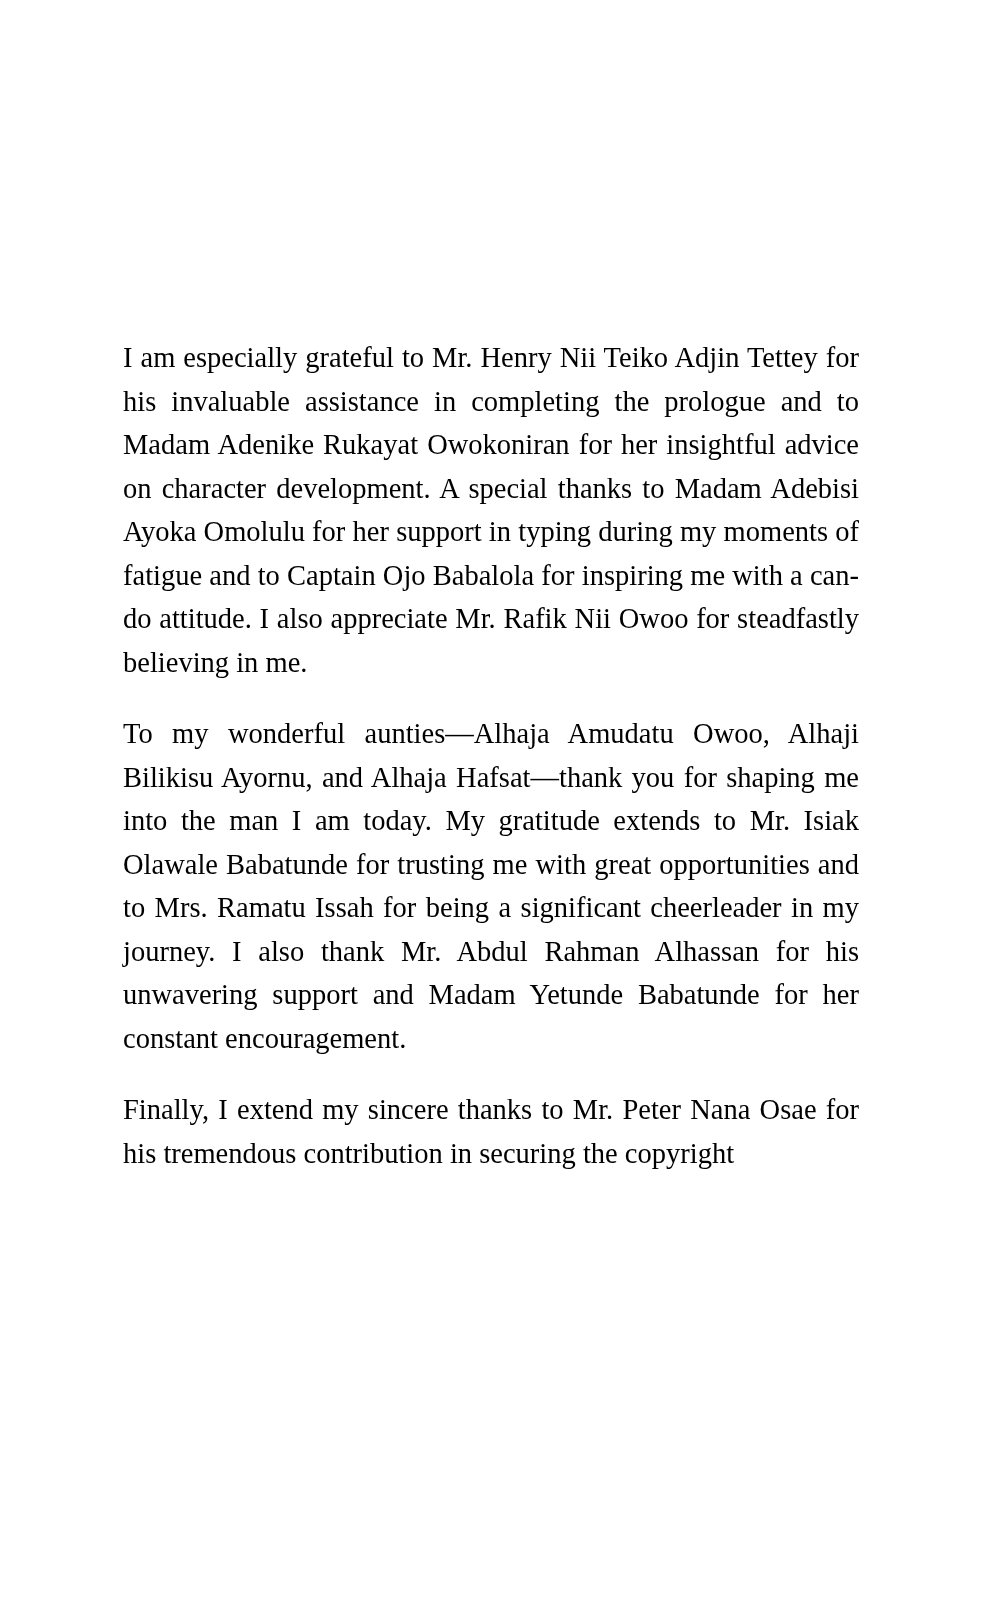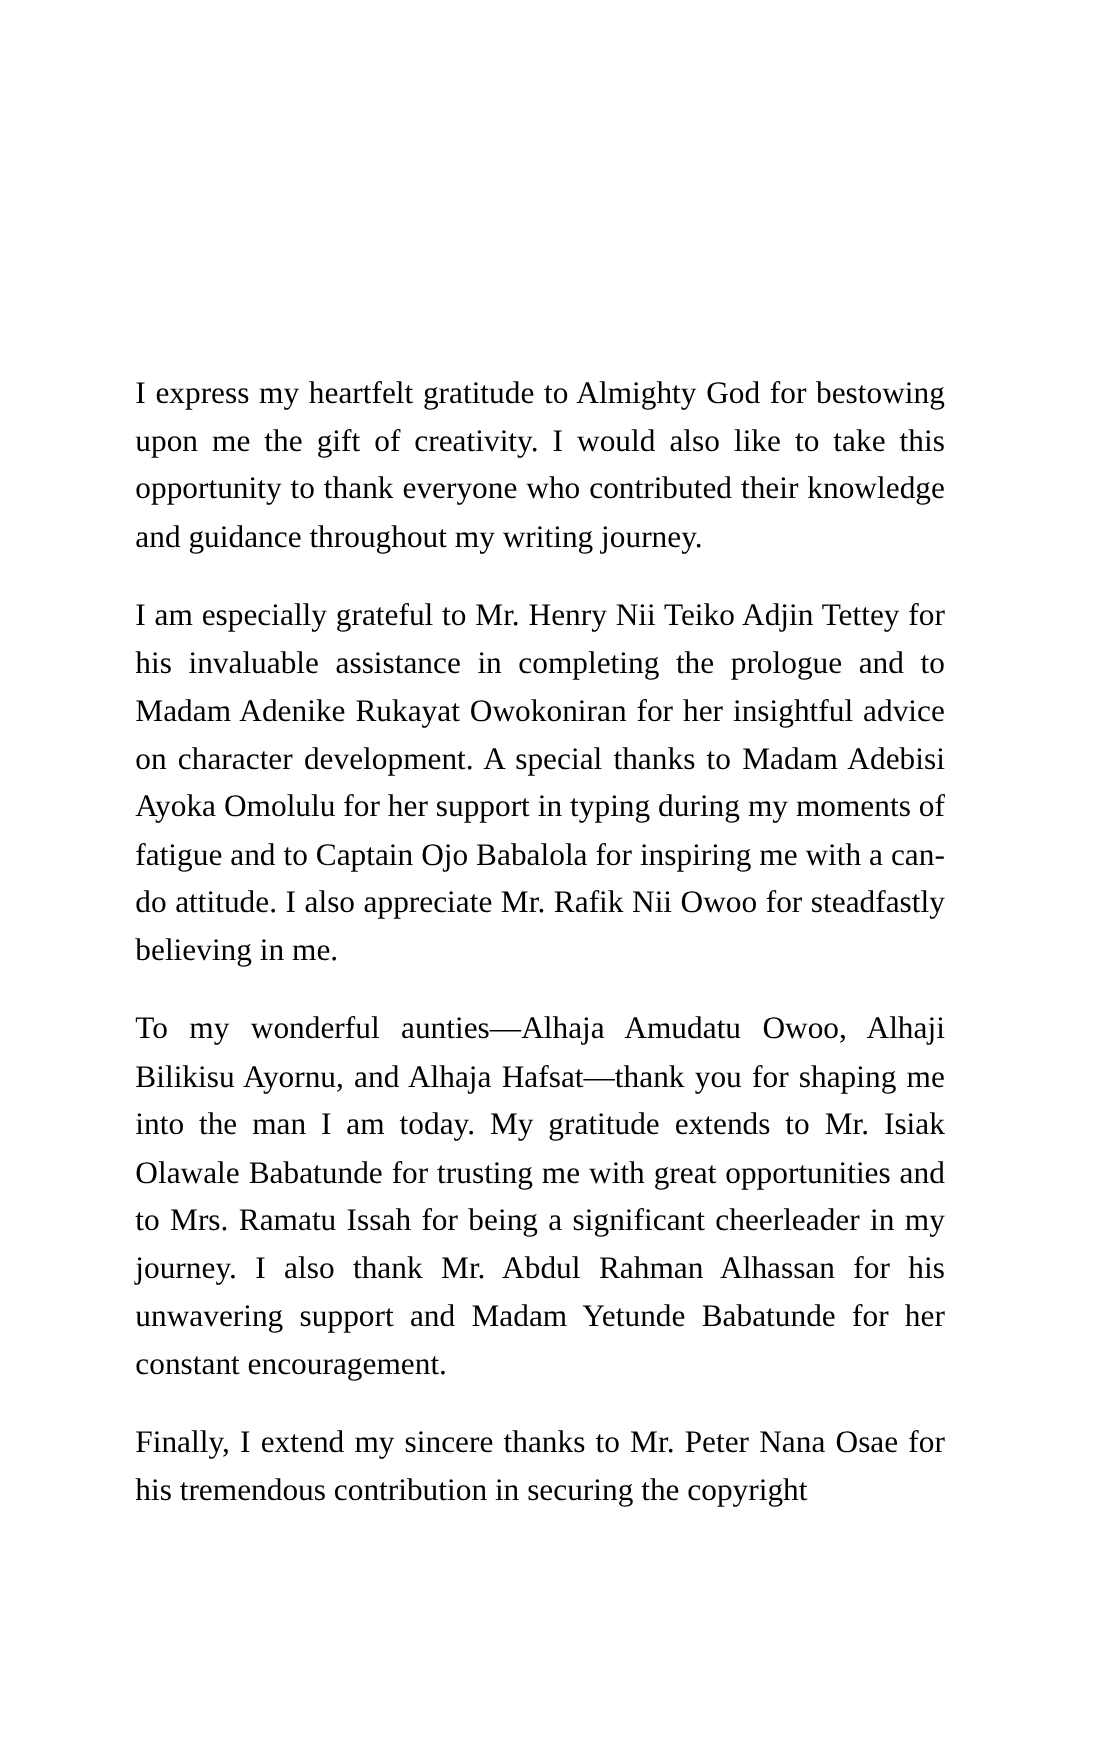--- a/index.html
+++ b/index.html
@@ -38,18 +38,17 @@
   }
   .para:last-child {
     margin-bottom: 12px;
   }
 </style>
 </head>
 <body>
 
 <div class="page">
   <div class="text-block">
-    <p class="para">I express my heartfelt gratitude to Almighty God for bestowing upon me the gift of creativity. I would also like to take this opportunity to thank everyone who contributed their knowledge and guidance throughout my writing journey.</p>
     <p class="para">I am especially grateful to Mr. Henry Nii Teiko Adjin Tettey for his invaluable assistance in completing the prologue and to Madam Adenike Rukayat Owokoniran for her insightful advice on character development. A special thanks to Madam Adebisi Ayoka Omolulu for her support in typing during my moments of fatigue and to Captain Ojo Babalola for inspiring me with a can-do attitude. I also appreciate Mr. Rafik Nii Owoo for steadfastly believing in me.</p>
     <p class="para">To my wonderful aunties—Alhaja Amudatu Owoo, Alhaji Bilikisu Ayornu, and Alhaja Hafsat—thank you for shaping me into the man I am today. My gratitude extends to Mr. Isiak Olawale Babatunde for trusting me with great opportunities and to Mrs. Ramatu Issah for being a significant cheerleader in my journey. I also thank Mr. Abdul Rahman Alhassan for his unwavering support and Madam Yetunde Babatunde for her constant encouragement.</p>
     <p class="para">Finally, I extend my sincere thanks to Mr. Peter Nana Osae for his tremendous contribution in securing the copyright</p>
   </div>
 </div>
 
 </body></html>

